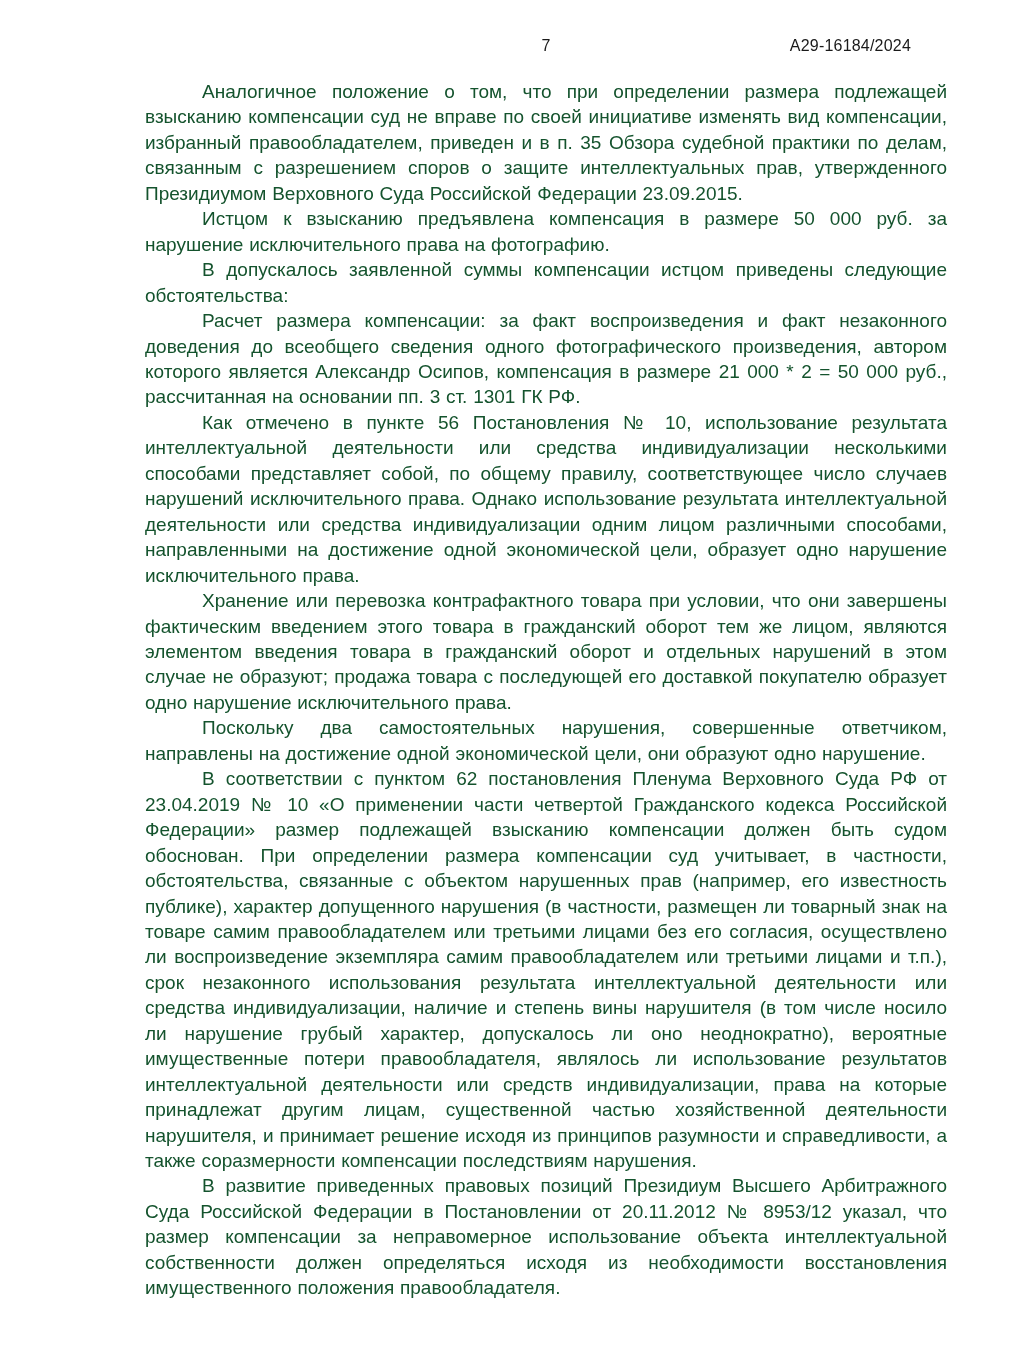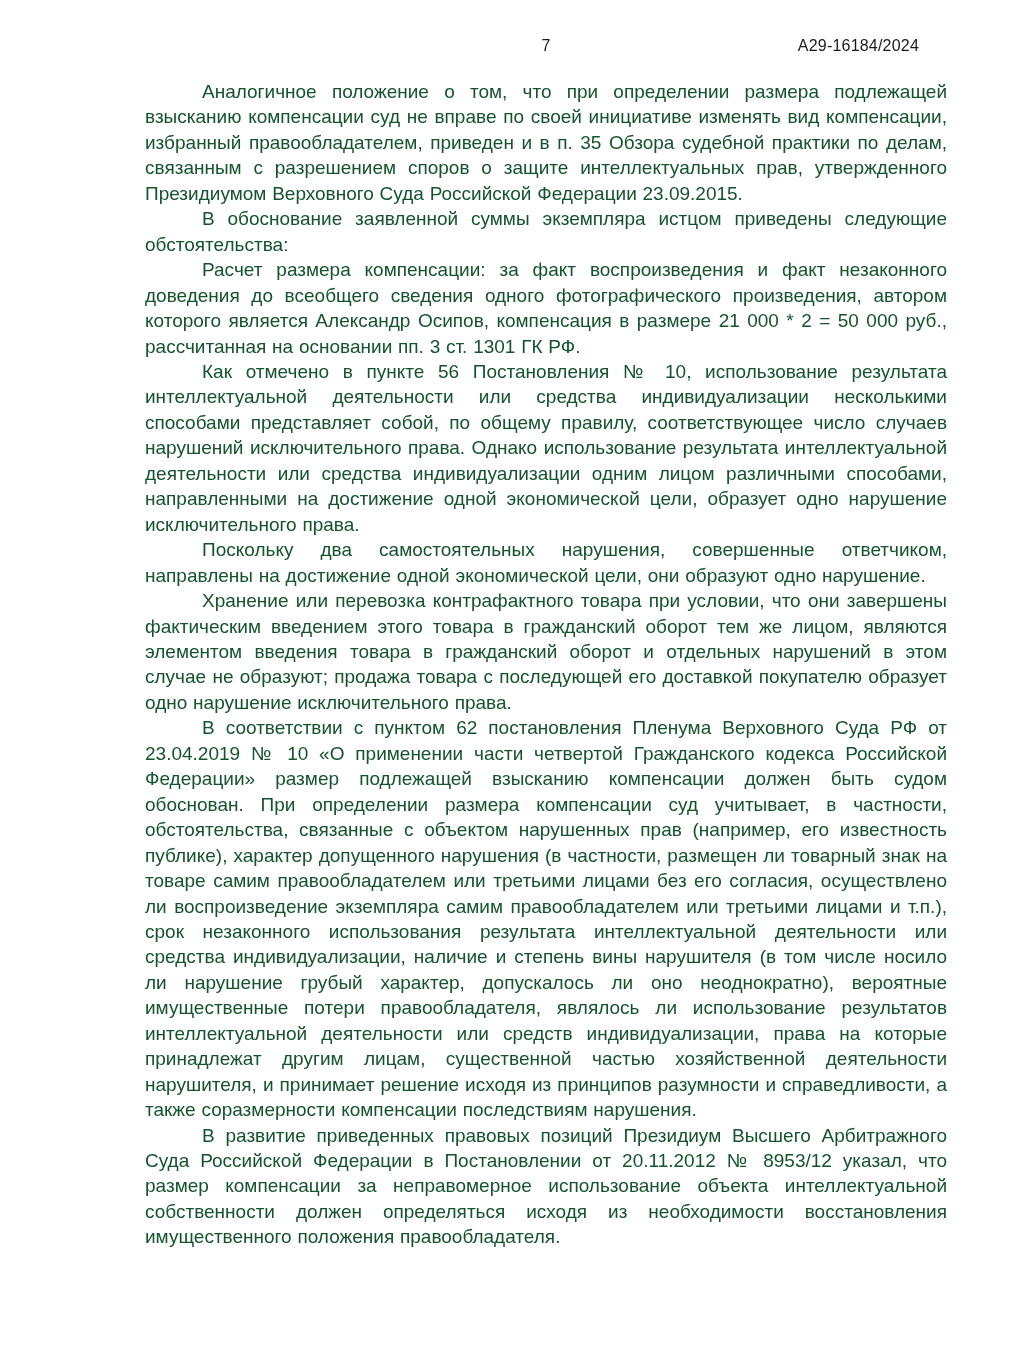--- a/index.html
+++ b/index.html
@@ -28,21 +28,21 @@
     color: #1a1a1a;
   }
   .page-number {
     position: absolute;
     left: 0;
     right: 0;
     text-align: center;
   }
   .case-number {
     position: absolute;
-    right: 28px;
+    right: 36px;
     top: 0;
     text-align: left;
     letter-spacing: 0.2px;
   }
   
   .document-body {
     position: absolute;
     top: 79px;
     left: 145px;
     width: 802px;
@@ -64,22 +64,23 @@
 
 <div class="page">
 
   <div class="page-header">
     <div class="page-number">7</div>
     <div class="case-number">А29-16184/2024</div>
   </div>
 
   <div class="document-body">
       <p class="para">Аналогичное положение о том, что при определении размера подлежащей взысканию компенсации суд не вправе по своей инициативе изменять вид компенсации, избранный правообладателем, приведен и в п. 35 Обзора судебной практики по делам, связанным с разрешением споров о защите интеллектуальных прав, утвержденного Президиумом Верховного Суда Российской Федерации 23.09.2015.</p>
-      <p class="para">В обоснование заявленной суммы экземпляра истцом приведены следующие обстоятельства:</p>
+      <p class="para">Истцом к взысканию предъявлена компенсация в размере 50 000 руб. за нарушение исключительного права на фотографию.</p>
+      <p class="para">В допускалось заявленной суммы компенсации истцом приведены следующие обстоятельства:</p>
       <p class="para">Расчет размера компенсации: за факт воспроизведения и факт незаконного доведения до всеобщего сведения одного фотографического произведения, автором которого является Александр Осипов, компенсация в размере 21 000 * 2 = 50 000 руб., рассчитанная на основании пп. 3 ст. 1301 ГК РФ.</p>
       <p class="para">Как отмечено в пункте 56 Постановления № 10, использование результата интеллектуальной деятельности или средства индивидуализации несколькими способами представляет собой, по общему правилу, соответствующее число случаев нарушений исключительного права. Однако использование результата интеллектуальной деятельности или средства индивидуализации одним лицом различными способами, направленными на достижение одной экономической цели, образует одно нарушение исключительного права.</p>
+      <p class="para">Хранение или перевозка контрафактного товара при условии, что они завершены фактическим введением этого товара в гражданский оборот тем же лицом, являются элементом введения товара в гражданский оборот и отдельных нарушений в этом случае не образуют; продажа товара с последующей его доставкой покупателю образует одно нарушение исключительного права.</p>
       <p class="para">Поскольку два самостоятельных нарушения, совершенные ответчиком, направлены на достижение одной экономической цели, они образуют одно нарушение.</p>
-      <p class="para">Хранение или перевозка контрафактного товара при условии, что они завершены фактическим введением этого товара в гражданский оборот тем же лицом, являются элементом введения товара в гражданский оборот и отдельных нарушений в этом случае не образуют; продажа товара с последующей его доставкой покупателю образует одно нарушение исключительного права.</p>
       <p class="para">В соответствии с пунктом 62 постановления Пленума Верховного Суда РФ от 23.04.2019 № 10 «О применении части четвертой Гражданского кодекса Российской Федерации» размер подлежащей взысканию компенсации должен быть судом обоснован. При определении размера компенсации суд учитывает, в частности, обстоятельства, связанные с объектом нарушенных прав (например, его известность публике), характер допущенного нарушения (в частности, размещен ли товарный знак на товаре самим правообладателем или третьими лицами без его согласия, осуществлено ли воспроизведение экземпляра самим правообладателем или третьими лицами и т.п.), срок незаконного использования результата интеллектуальной деятельности или средства индивидуализации, наличие и степень вины нарушителя (в том числе носило ли нарушение грубый характер, допускалось ли оно неоднократно), вероятные имущественные потери правообладателя, являлось ли использование результатов интеллектуальной деятельности или средств индивидуализации, права на которые принадлежат другим лицам, существенной частью хозяйственной деятельности нарушителя, и принимает решение исходя из принципов разумности и справедливости, а также соразмерности компенсации последствиям нарушения.</p>
       <p class="para">В развитие приведенных правовых позиций Президиум Высшего Арбитражного Суда Российской Федерации в Постановлении от 20.11.2012 № 8953/12 указал, что размер компенсации за неправомерное использование объекта интеллектуальной собственности должен определяться исходя из необходимости восстановления имущественного положения правообладателя.</p>
     </div>
 
 </div>
 
 </body></html>

